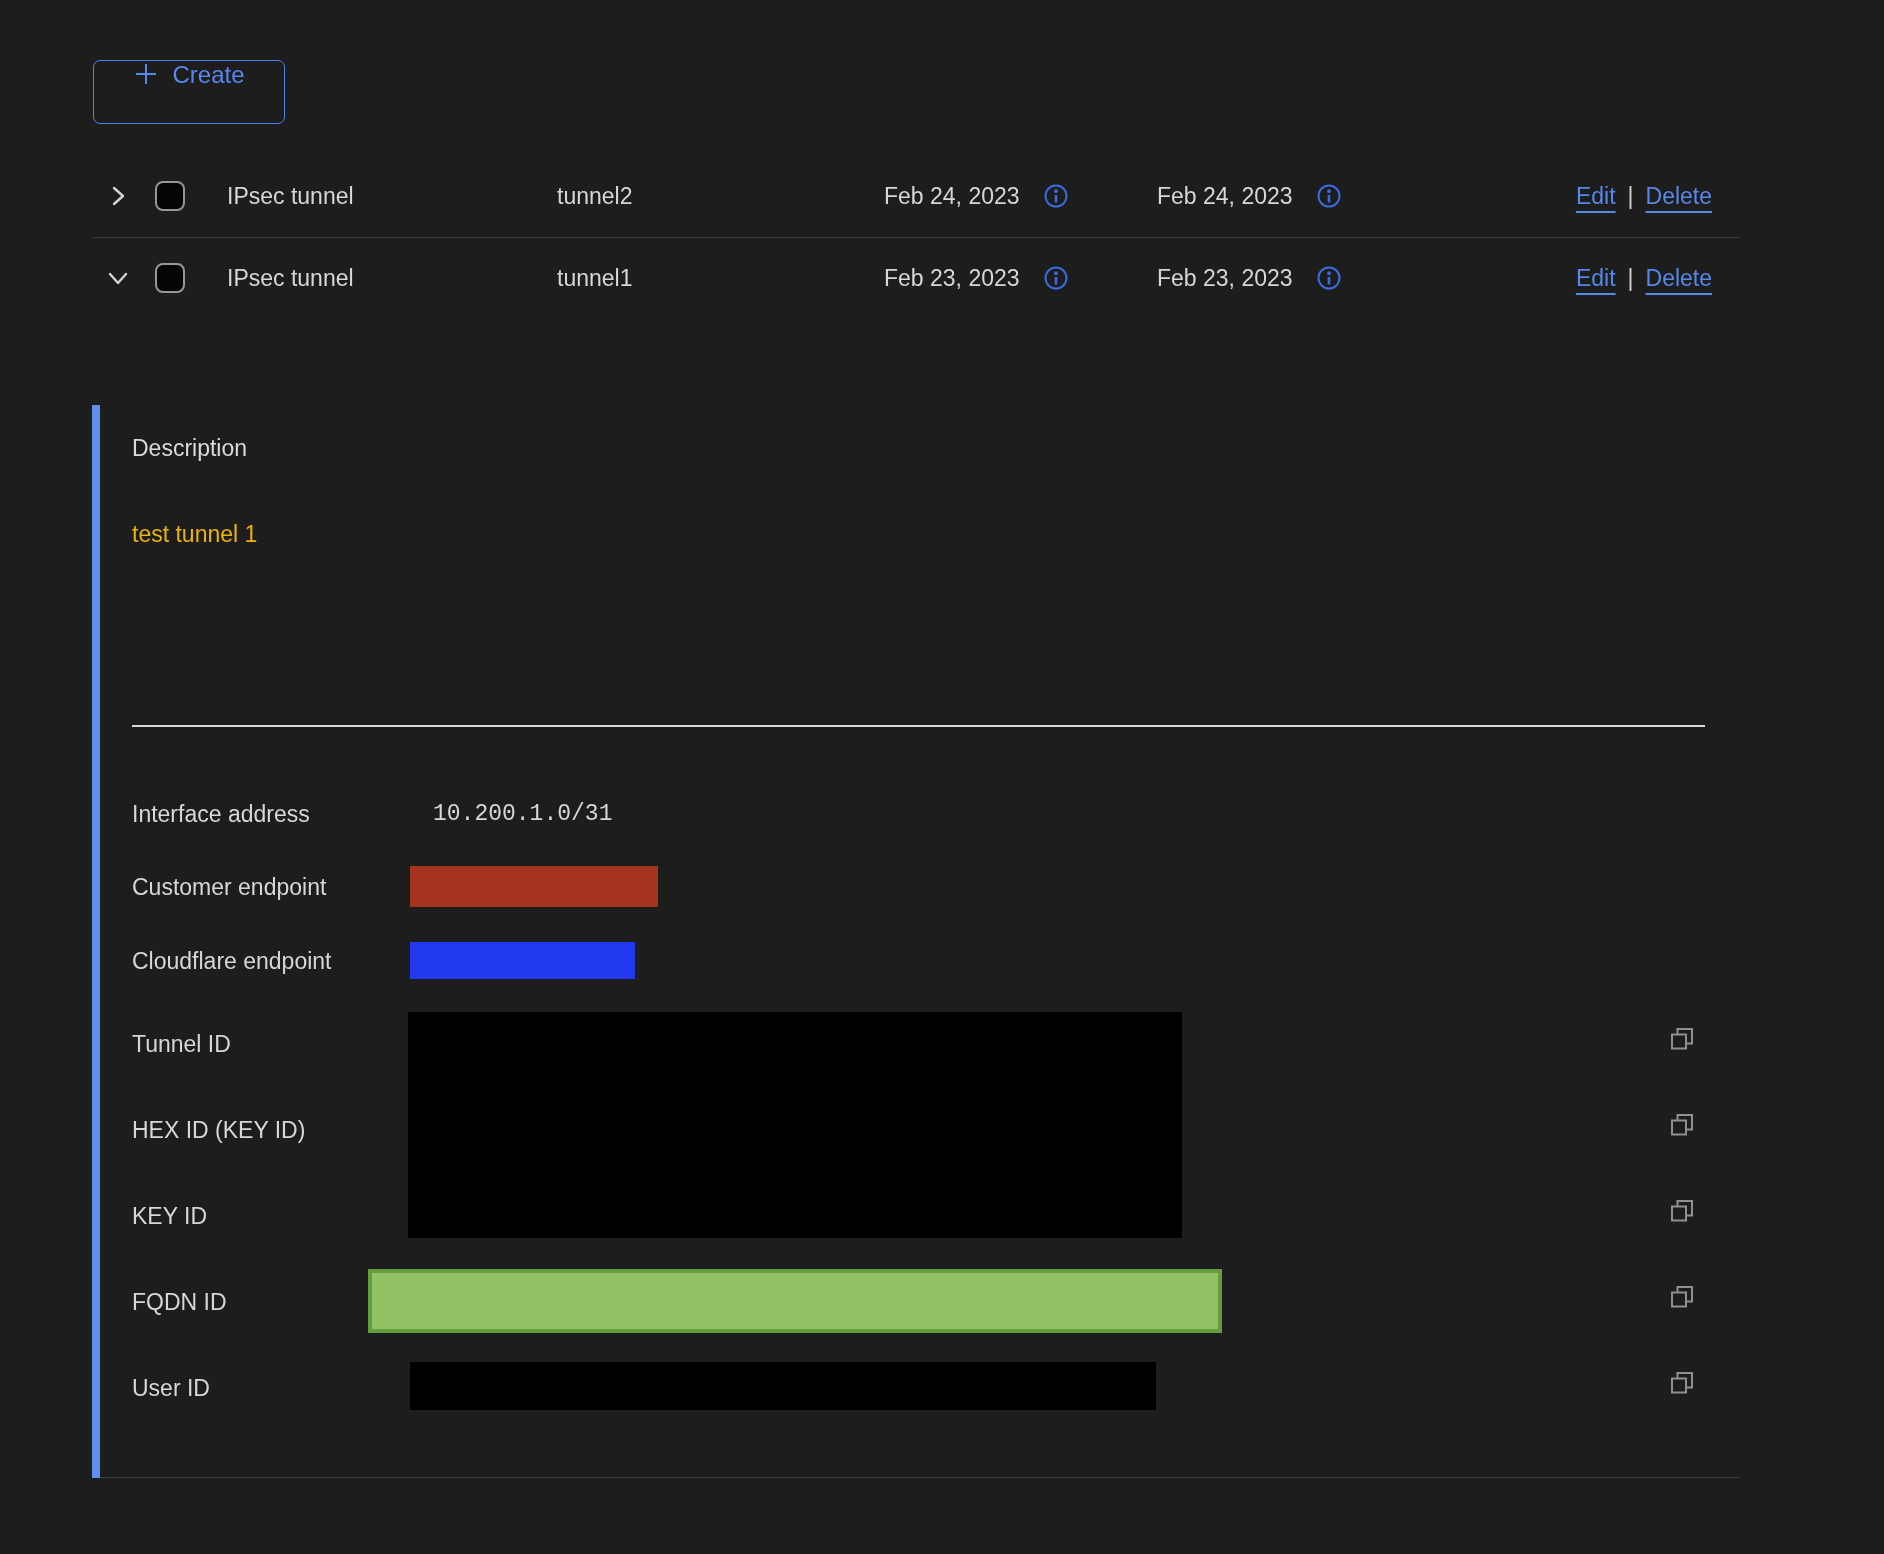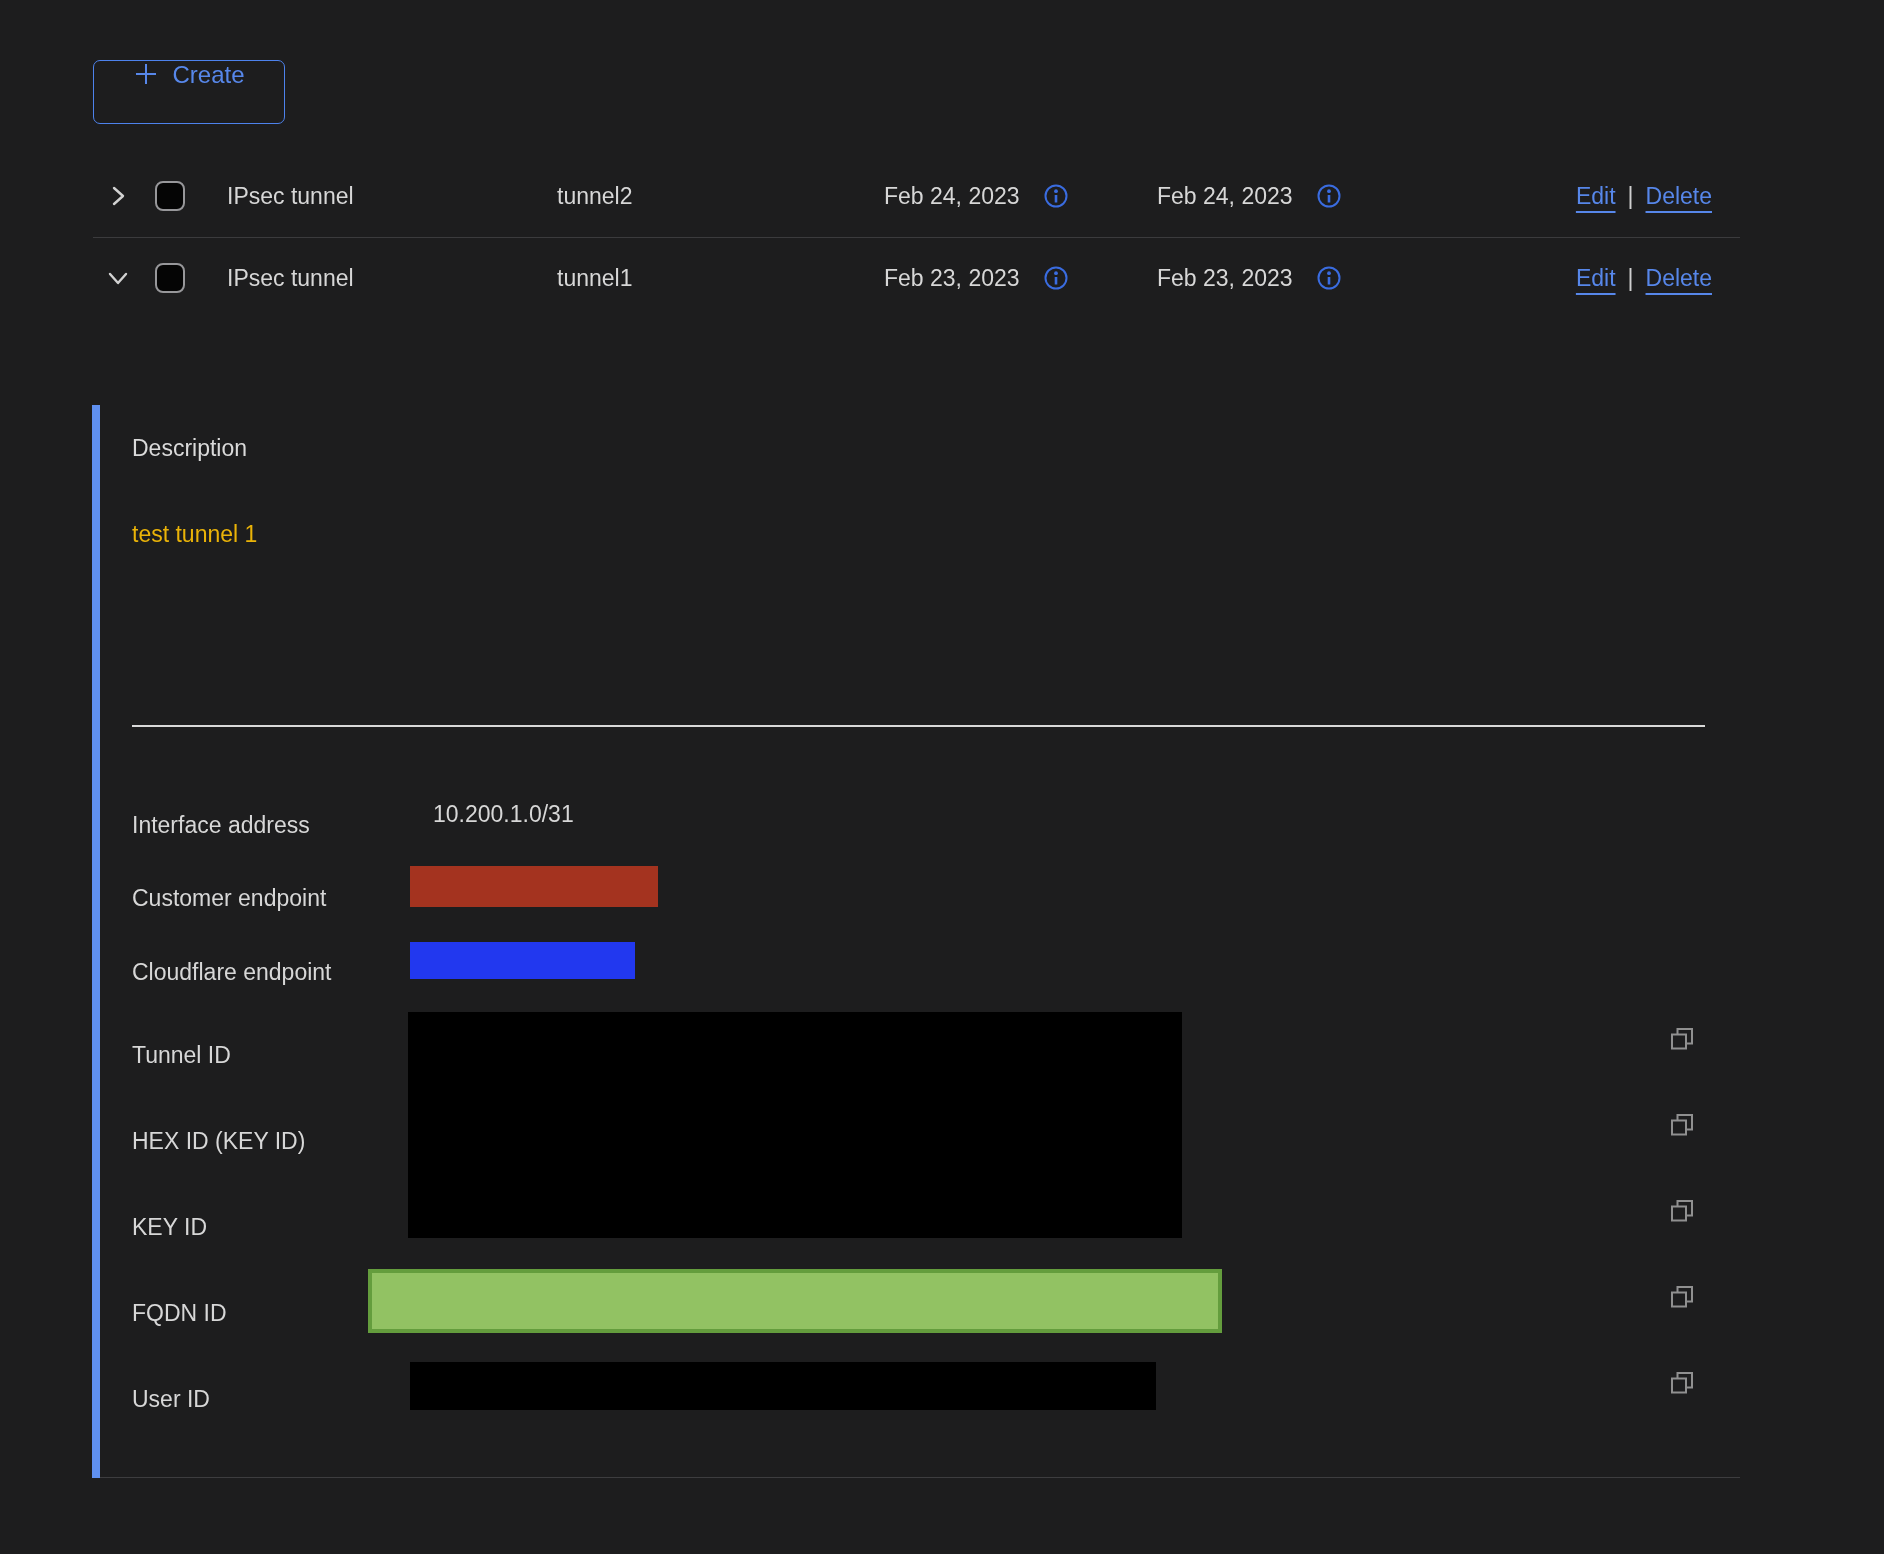--- a/index.html
+++ b/index.html
@@ -54,22 +54,22 @@
   .accent-bar { position:absolute; left:0; top:0; width:8px; height:1073px; background:#5f90f0; }
   .desc-label { position:absolute; left:40px; top:30px; color:#dadada;text-align:right; }
   .desc-value { position:absolute; left:40px; top:116px; color:#eab308; }
   .health-btn {
     position:absolute; left:40px; top:190px;
     width:316px; height:62px;
     background:transparent; border:1.5px solid #4d82ec; border-radius:7px;
     color:#5787ea; font-size:23px; font-family:inherit; cursor:pointer;
   }
   .hr-light { position:absolute; left:40px; top:320px; width:1573px; height:2px; background:#d9d9d9; }
-  .f-label { position:absolute; left:40px; color:#d7d7d7; white-space:nowrap;margin-top:11px; }
-  .f-value { position:absolute; color:#d7d7d7; white-space:nowrap; }
+  .f-label { position:absolute; left:40px; color:#d7d7d7; white-space:nowrap; }
+  .f-value { position:absolute; color:#d7d7d7; white-space:nowrap;font-family:Liberation Mono, monospace; }
   .redaction { position:absolute; }
   .copy-btn { position:absolute; left:1576px; width:28px; height:28px; }
   svg { display:block; }
 </style>
 </head>
 <body>
 
 <button class="create-btn">
   <span>
     <svg width="26" height="26" viewBox="0 0 26 26">

